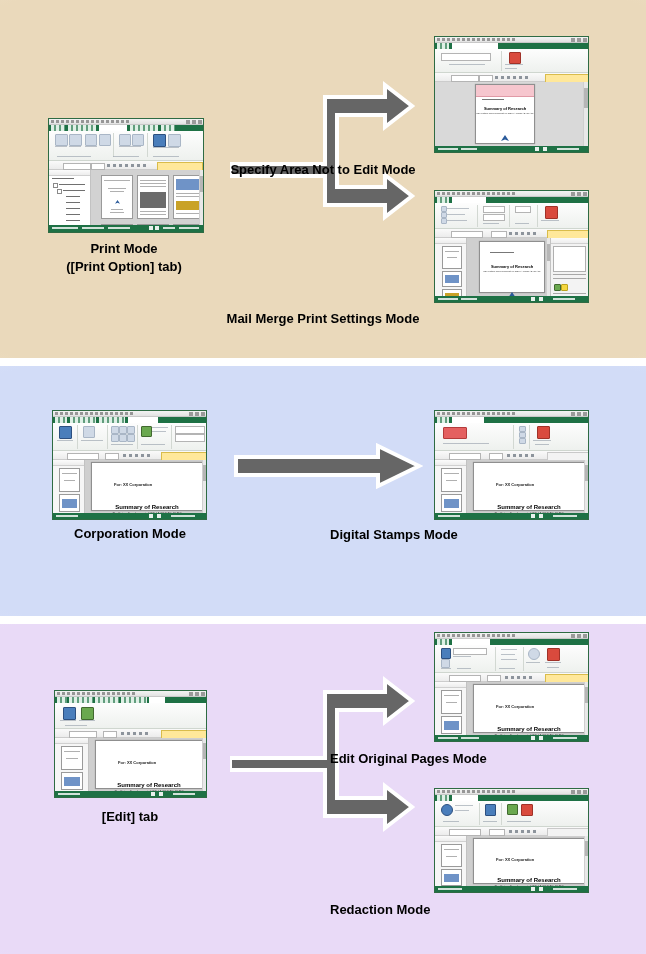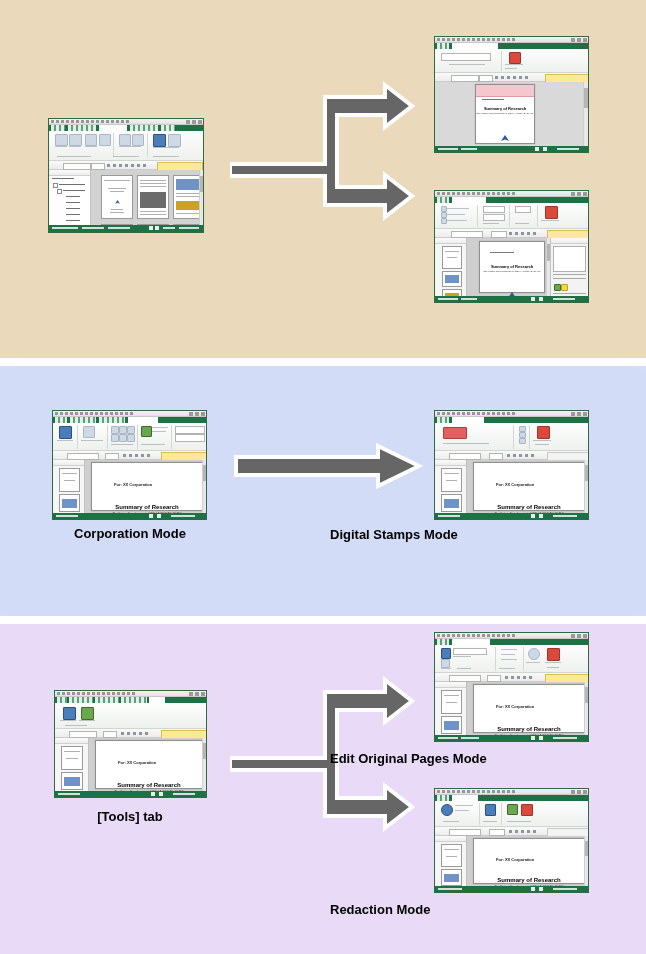--- a/index.html
+++ b/index.html
@@ -259,20 +259,24 @@
       <div class="st-tick" style="left:3px;width:26px;"></div>
       <div class="st-tick" style="left:33px;width:22px;"></div>
       <div class="st-tick" style="left:59px;width:22px;"></div>
       <div class="st-btn" style="left:100px;width:4px;"></div>
       <div class="st-btn" style="left:106px;width:4px;"></div>
       <div class="st-tick" style="left:114px;width:12px;"></div>
       <div class="st-tick" style="left:130px;width:20px;"></div>
     </div>
   </div>
 
+  <div class="lbl two-line" style="left:24px;top:240px;width:200px;font-size:13px;">
+    <span>Print Mode</span>
+    <span>([Print Option] tab)</span>
+  </div>
 
   <svg class="arrow-svg" width="190" height="200" viewBox="0 0 190 200" style="left:230px;top:75px;">
     <path d="M 0 89 L 95 89 L 95 22 L 155 22 L 155 10 L 182 31 L 155 52 L 155 40 L 107 40 L 107 89
              L 107 112 L 155 112 L 155 100 L 182 121 L 155 142 L 155 130 L 95 130 L 95 101 L 0 101 Z" fill="#666666" stroke="#ffffff" stroke-width="4" stroke-linejoin="miter"></path>
   </svg>
 
   <div class="win" style="left:434px;top:36px;width:155px;height:117px;">
     <div class="win-title">
       <div class="tt"></div>
       <div class="wc"></div>
@@ -316,20 +320,21 @@
     </div>
     <div class="win-status" style="height:6px;">
       <div class="st-tick" style="left:3px;width:20px;"></div>
       <div class="st-tick" style="left:26px;width:16px;"></div>
       <div class="st-btn" style="left:100px;width:4px;"></div>
       <div class="st-btn" style="left:108px;width:4px;"></div>
       <div class="st-tick" style="left:122px;width:22px;"></div>
     </div>
   </div>
 
+  <div class="lbl" style="left:0;top:161px;width:646px;font-size:13px;">Specify Area Not to Edit Mode</div>
 
   <div class="win" style="left:434px;top:190px;width:155px;height:113px;">
     <div class="win-title">
       <div class="tt"></div>
       <div class="wc"></div>
     </div>
     <div class="win-tabs">
       <div class="tab" style="left:2px;width:12px;"></div>
       <div class="tab active" style="left:17px;width:34px;"></div>
     </div>
@@ -398,20 +403,21 @@
     </div>
     <div class="win-status" style="height:6px;">
       <div class="st-tick" style="left:3px;width:20px;"></div>
       <div class="st-tick" style="left:26px;width:16px;"></div>
       <div class="st-btn" style="left:96px;width:4px;"></div>
       <div class="st-btn" style="left:104px;width:4px;"></div>
       <div class="st-tick" style="left:118px;width:22px;"></div>
     </div>
   </div>
 
+  <div class="lbl" style="left:0;top:310px;width:646px;font-size:13px;">Mail Merge Print Settings Mode</div>
 
   <div class="win" style="left:52px;top:410px;width:155px;height:110px;">
     <div class="win-title">
       <div class="tt"></div>
       <div class="wc"></div>
     </div>
     <div class="win-tabs">
       <div class="tab" style="left:2px;width:12px;"></div>
       <div class="tab" style="left:17px;width:26px;"></div>
       <div class="tab" style="left:46px;width:26px;"></div>
@@ -609,21 +615,21 @@
         </div>
     </div>
     <div class="win-status" style="height:6px;">
       <div class="st-tick" style="left:3px;width:22px;"></div>
       <div class="st-btn" style="left:96px;width:4px;"></div>
       <div class="st-btn" style="left:104px;width:4px;"></div>
       <div class="st-tick" style="left:118px;width:22px;"></div>
     </div>
   </div>
 
-  <div class="lbl" style="left:30px;top:808px;width:200px;font-size:13px;">[Tools] tab</div>
+  <div class="lbl" style="left:30px;top:808px;width:200px;font-size:13px;">[Edit] tab</div>
 
   <svg class="arrow-svg" width="190" height="220" viewBox="0 0 190 220" style="left:230px;top:660px;">
     <path d="M 0 98 L 95 98 L 95 32 L 155 32 L 155 20 L 182 41 L 155 62 L 155 50 L 107 50 L 107 98
              L 107 138 L 155 138 L 155 126 L 182 147 L 155 168 L 155 156 L 95 156 L 95 110 L 0 110 Z" fill="#666666" stroke="#ffffff" stroke-width="4" stroke-linejoin="miter"></path>
   </svg>
 
   <div class="win" style="left:434px;top:632px;width:155px;height:110px;">
     <div class="win-title">
       <div class="tt"></div>
       <div class="wc"></div>

